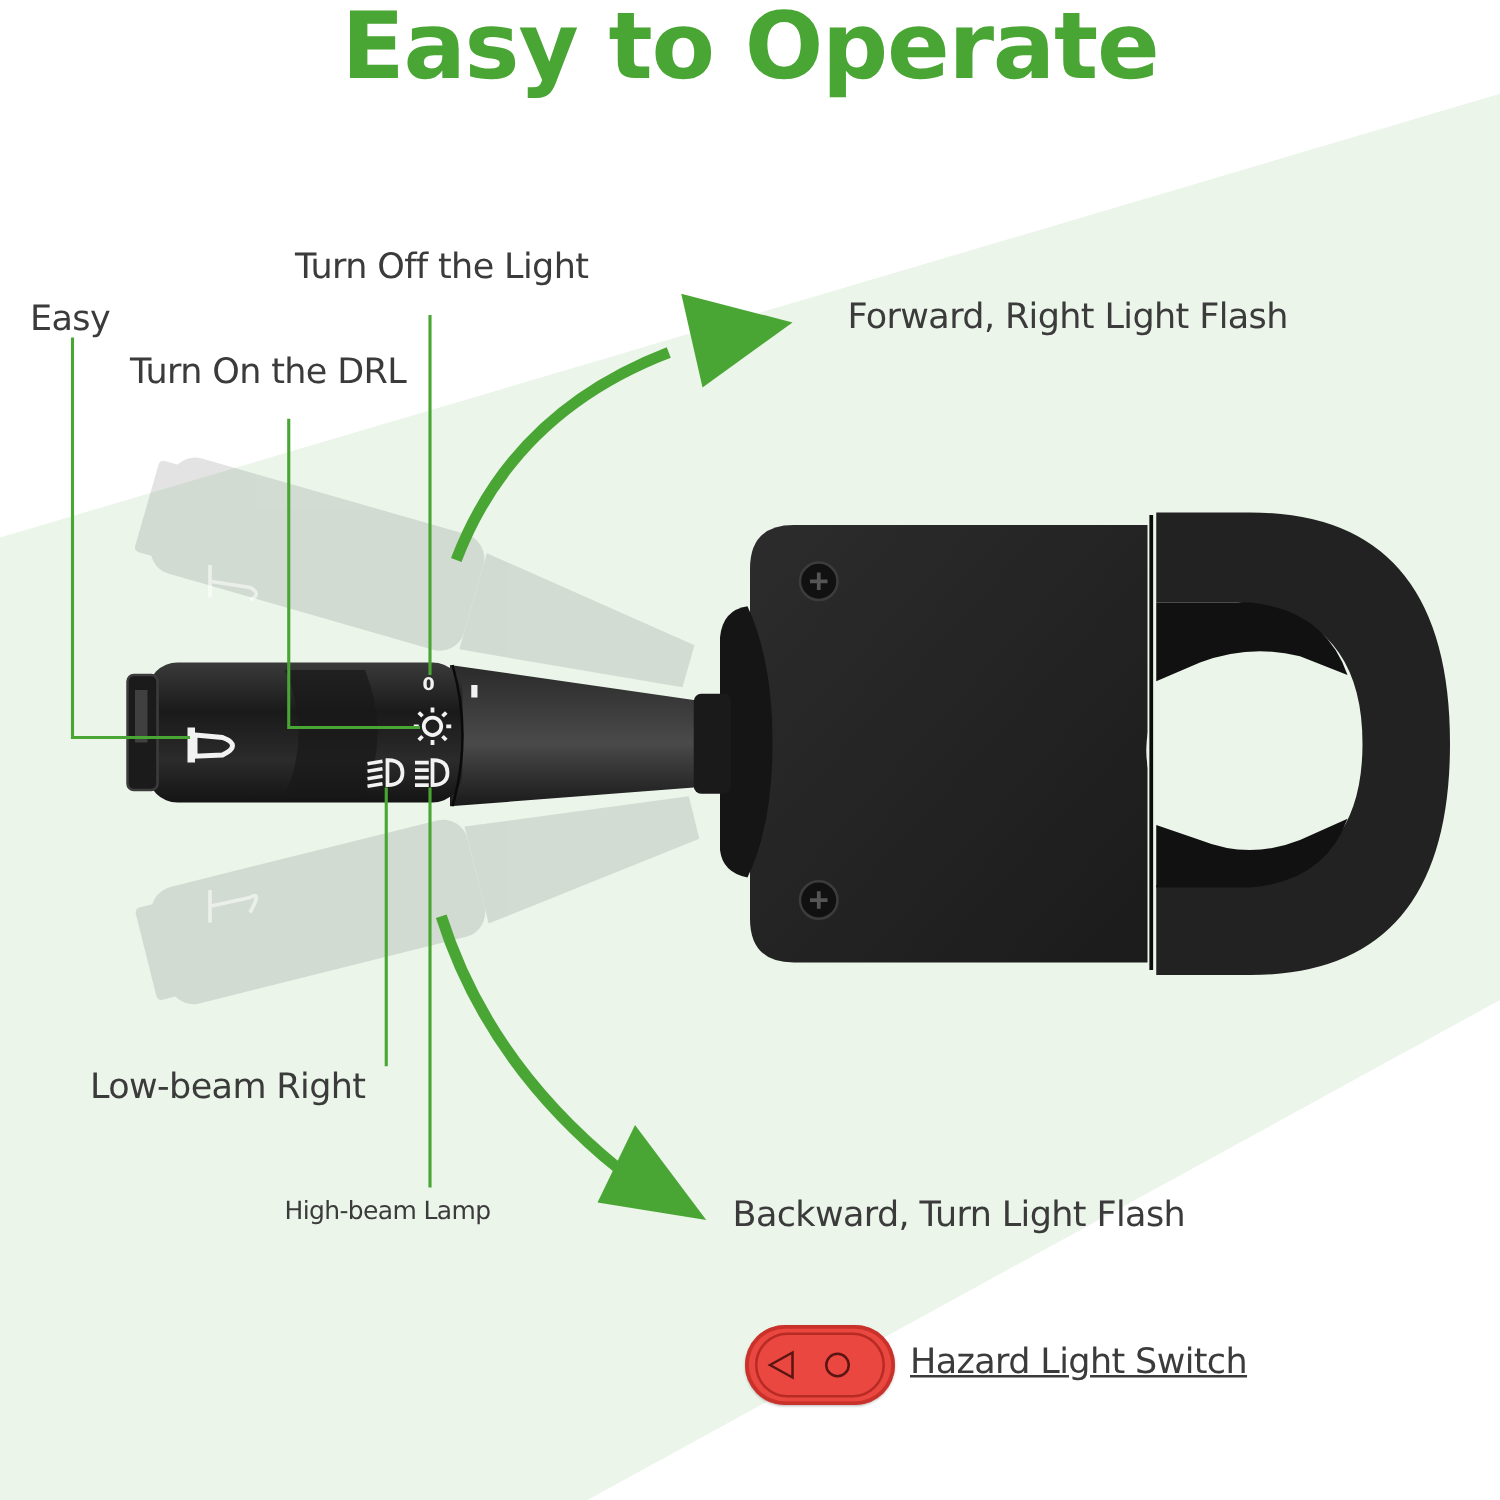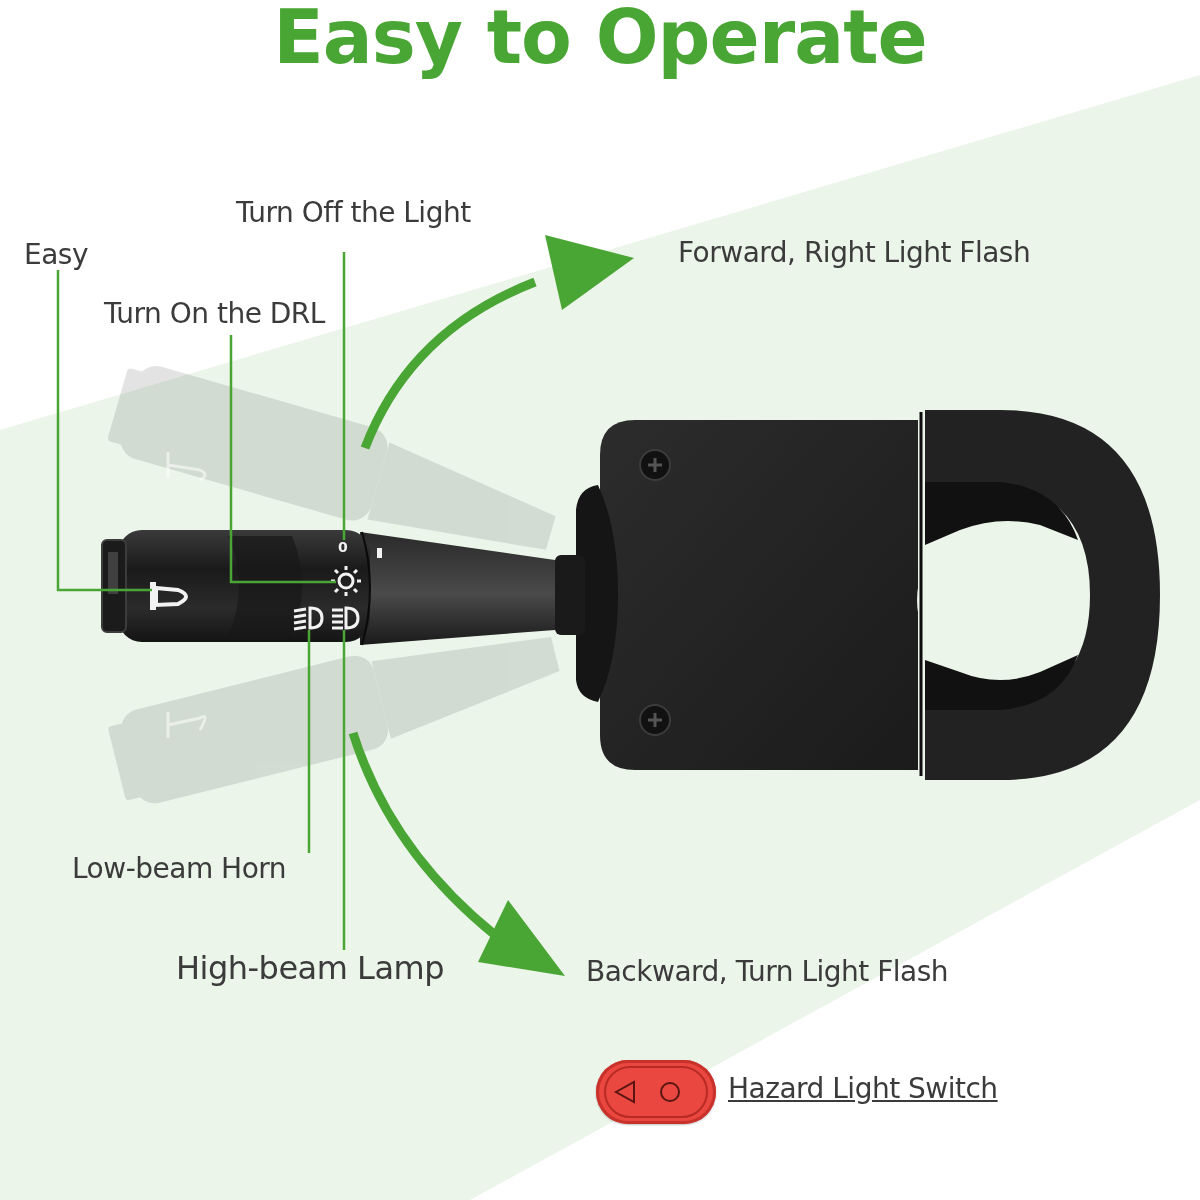--- a/index.html
+++ b/index.html
@@ -11,21 +11,21 @@
   .bg-svg { position: absolute; left: 0; top: 0; width: 1200px; height: 1200px; }
   .title {
     position: absolute; left: 0; right: 0; top: -6px; text-align: center;
     font-family: "DejaVu Sans", sans-serif; font-weight: bold;
     font-size: 74px; letter-spacing: -1px; color: #4aa634;
   }
   .label {
     position: absolute; color: #3b3b3b; font-size: 28px; white-space: nowrap;
     font-family: "DejaVu Sans", sans-serif; letter-spacing: -0.5px;
   }
-  .label.center { text-align: center; line-height: 32px; font-size: 32px; }
+  .label.center { text-align: center; line-height: 32px; font-size: 20px; }
   .hazard-btn {
     position: absolute; left: 596px; top: 1060px; width: 120px; height: 64px;
     border-radius: 32px; background: #e9473f;
     box-shadow: inset 0 0 0 3px #c9322b, 0 1px 2px rgba(0,0,0,0.25);
   }
   .hazard-btn .inner {
     position: absolute; left: 8px; top: 6px; right: 8px; bottom: 6px;
     border-radius: 26px; border: 2px solid #b82a24;
   }
 </style>
@@ -134,23 +134,23 @@
   <g>
     <path d="M353,733 Q390,850 495,935" fill="none" stroke="#4aa634" stroke-width="9"></path>
     <polygon points="508,900 565,976 478,962" fill="#4aa634"></polygon>
   </g>
 </svg>
 
 <div class="title">Easy to Operate</div>
 
 <div class="label" style="left:24px; top:238px;">Easy</div>
 <div class="label" style="left:236px; top:196px;">Turn Off the Light</div>
-<div class="label" style="left:104px; top:297px;text-align:right;">Turn On the DRL</div>
+<div class="label" style="left:104px; top:280px;text-align:right;">Turn On the DRL</div>
 <div class="label" style="left:650px; top:236px;margin-left:28px;">Forward, Right Light Flash</div>
-<div class="label" style="left:72px; top:852px;">Low-beam Horn</div>
+<div class="label" style="left:72px; top:852px;">Low-beam Right</div>
 <div class="label center" style="left:160px; top:952px; width:300px;">
   <div>High-beam Lamp</div>
 </div>
 <div class="label" style="left:586px; top:955px;">Backward, Turn Light Flash</div>
 
 <div class="hazard-btn">
   <div class="inner"></div>
   <svg width="120" height="64" style="position:absolute;left:0;top:0">
     <polygon points="20,32 38,22 38,42" fill="none" stroke="#5a1512" stroke-width="2"></polygon>
     <circle cx="74" cy="32" r="9" fill="none" stroke="#5a1512" stroke-width="2"></circle>

